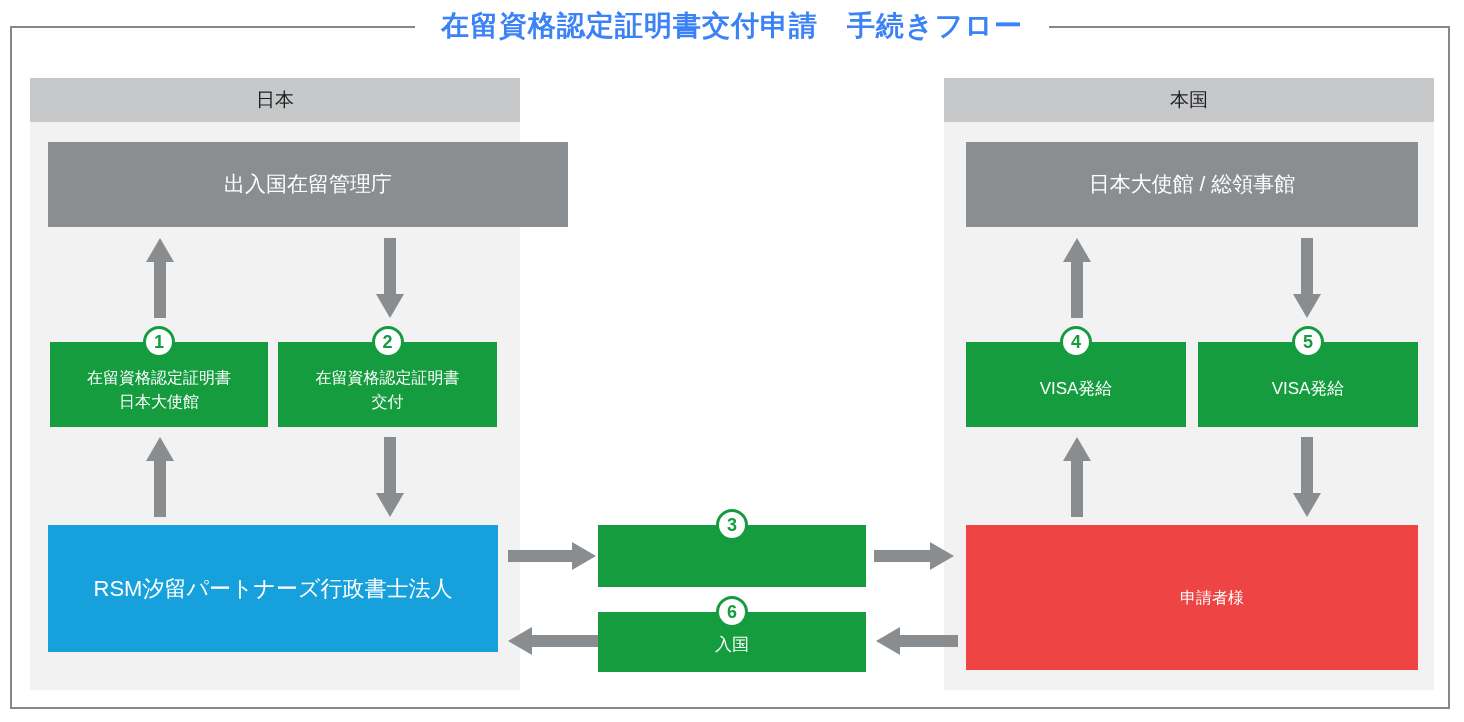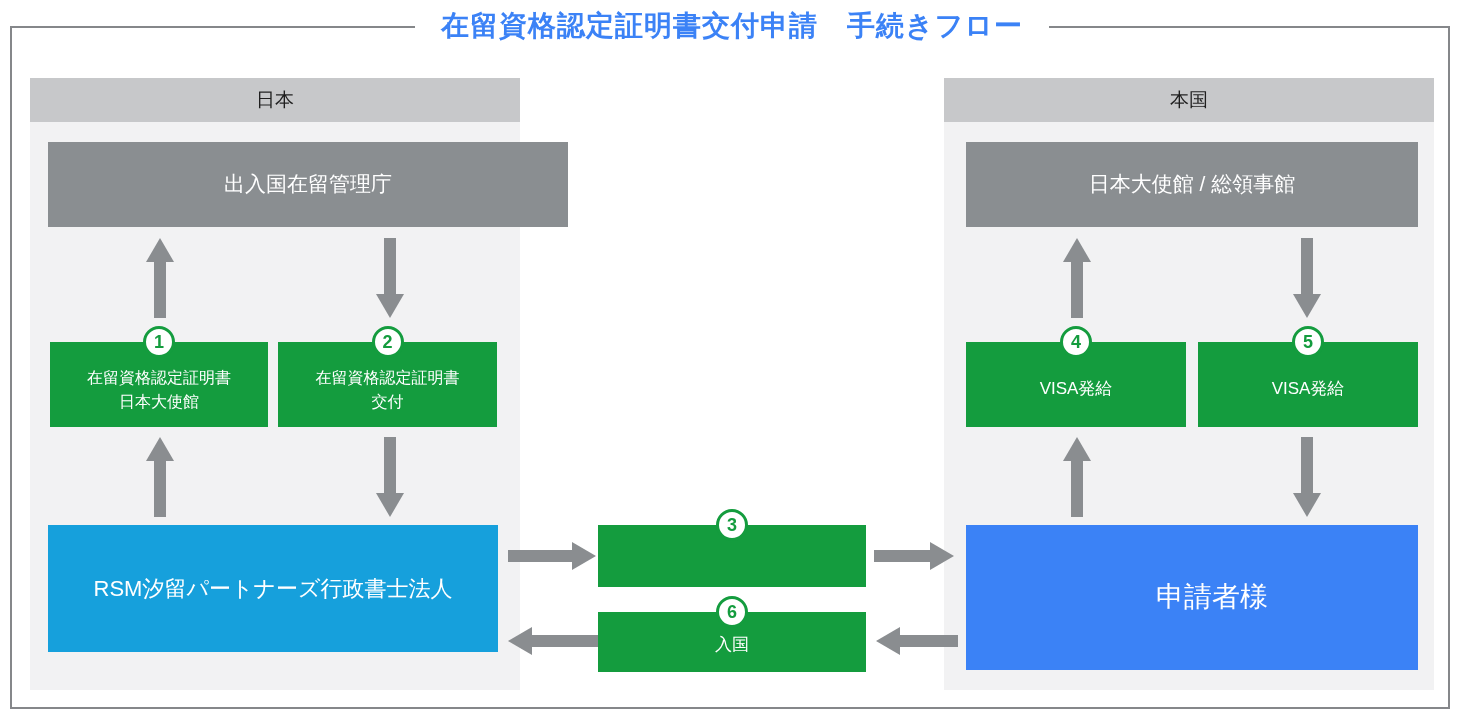--- a/index.html
+++ b/index.html
@@ -24,21 +24,21 @@
   .panel-header{
     height:44px;background:#c7c8ca;display:flex;align-items:center;justify-content:center;
     font-size:19px;color:#1f1f1f;
   }
   
   .box{
     position:absolute;display:flex;flex-direction:column;align-items:center;justify-content:center;
     color:#ffffff;text-align:center;z-index:2;box-sizing:border-box;line-height:1.45;
   }
   .box-gray{background:#8a8e91;font-size:21px;}
-  .box-dark{background:#3b82f6;font-size:28px;padding-left:40px;}
+  .box-dark{background:#ef4444;font-size:16px;padding-left:40px;}
   .box-green{background:#149c3e;font-size:16px;}
   .box-blue{background:#16a0dc;font-size:22px;}
   .pad-top{padding-top:10px;}
   .pad-top-sm{padding-top:6px;}
   
   .badge{
     position:absolute;top:-16px;left:50%;transform:translateX(-50%);
     width:32px;height:32px;border-radius:50%;background:#ffffff;border:3px solid #149c3e;
     color:#149c3e;font-weight:bold;font-size:18px;line-height:1;
     display:flex;align-items:center;justify-content:center;box-sizing:border-box;z-index:3;

